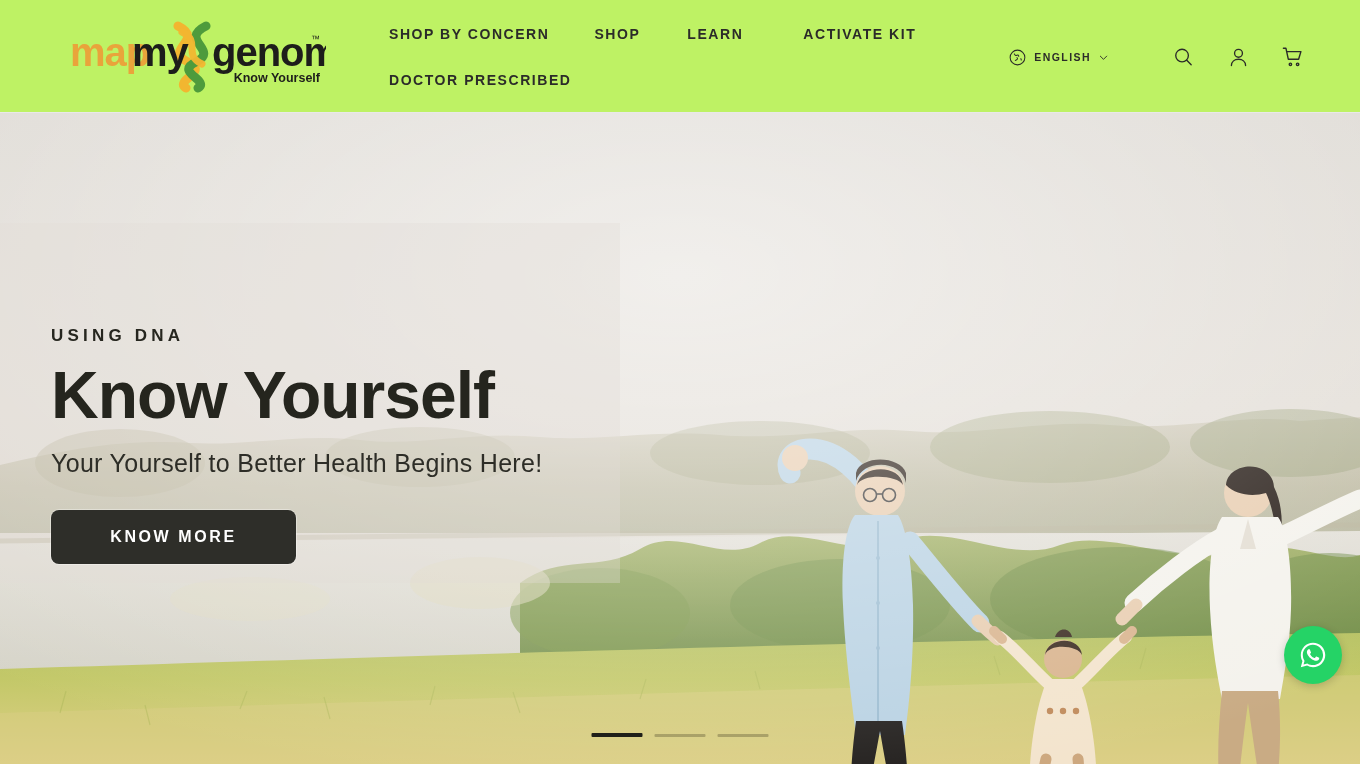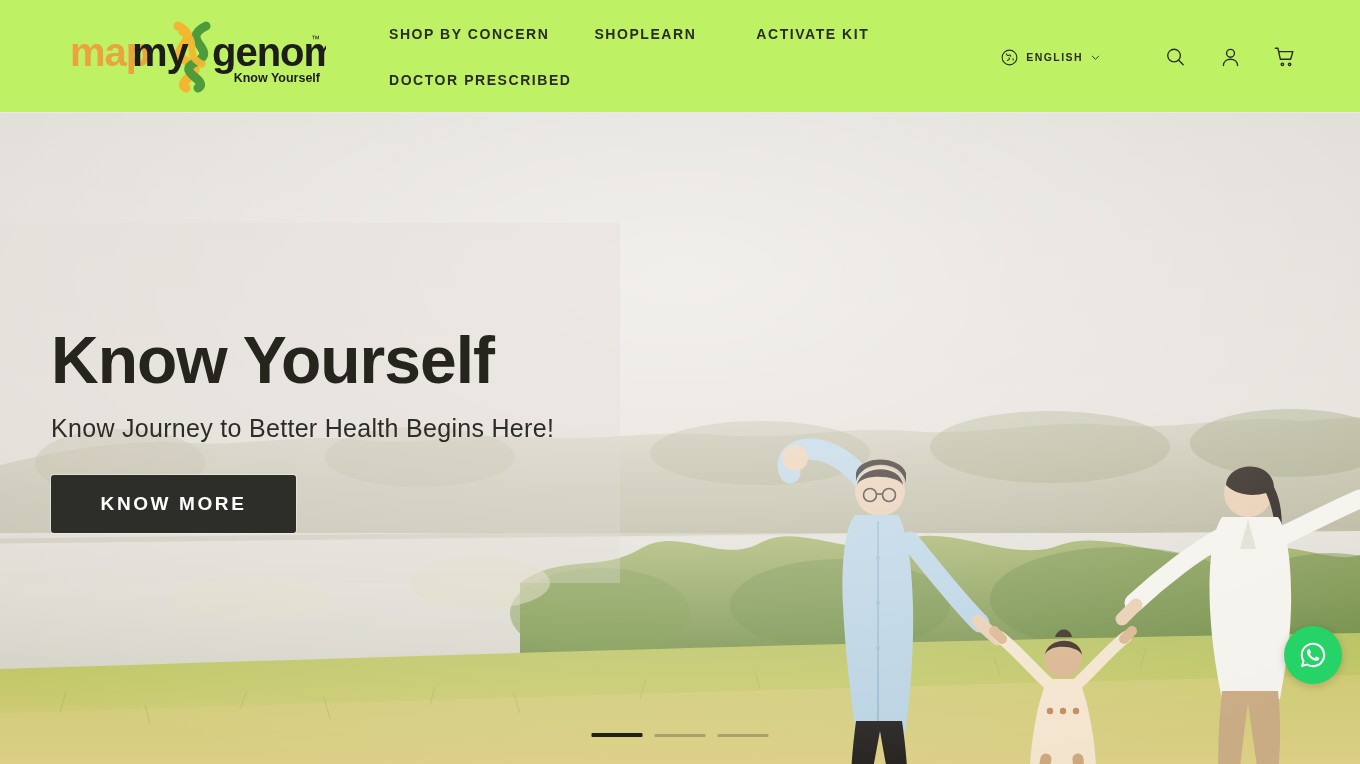--- a/index.html
+++ b/index.html
@@ -44,26 +44,26 @@
     color: #2b2b29;
     text-transform: uppercase;
     text-decoration: none;
     line-height: 28px;
     white-space: nowrap;
     cursor: pointer;
   }
   .nav-row1 { display: flex; width: 100%; align-items: center; }
   .nav-row2 { display: flex; width: 100%; align-items: center; margin-top: 18px; }
   .nav-gap-1 { margin-right: 45px; }
-  .nav-gap-2 { }
+  .nav-gap-2 { margin-right: 47px; }
   .nav-gap-3 { margin-right: 60px; }
 
   .header-right {
     position: absolute;
-    right: 60px; top: 42px;
+    right: 52px; top: 42px;
     display: flex;
     align-items: center;
     gap: 3px;
   }
   .lang-switch {
     display: flex; align-items: center; gap: 7px;
     cursor: pointer;
     margin-right: 34px;
   }
   .lang-label {
@@ -117,29 +117,29 @@
     font-size: 25px;
     font-weight: 400;
     letter-spacing: 0.3px;
     color: #2d2d27;
     margin-bottom: 32px;
   }
   .cta {
     display: inline-block;
     background: #2e2e29;
     color: #ffffff;
-    font-size: 19px;
+    font-size: 16px;
     font-weight: bold;
     letter-spacing: 2.6px;
     text-transform: uppercase;
     text-align: center;
     padding: 18px 0;
     width: 245px;
     border: none;
-    border-radius: 3px;
+    border-radius: 8px;
     cursor: pointer;
     box-shadow: 0 0 0 1px rgba(255,255,255,0.35);
   }
 
   
   .slider-nav {
     position: absolute;
     left: 50%;
     transform: translateX(-50%);
     bottom: 27px;
@@ -407,22 +407,23 @@
         <ellipse cx="1228" cy="690" rx="9" ry="6" fill="#e0c3a4"></ellipse>
         <ellipse cx="1268" cy="688" rx="9" ry="6" fill="#e0c3a4"></ellipse>
       </g>
 
       <rect x="0" y="0" width="1360" height="651" fill="url(#haze)"></rect>
       <rect x="0" y="110" width="620" height="360" fill="#e2ded8" opacity="0.35"></rect>
     </svg>
   </div>
 
   <div class="hero-content">
+    <div class="eyebrow">USING DNA</div>
     <h1 class="hero-title">Know Yourself</h1>
-    <p class="hero-sub">Know Journey to Better Health Begins Here!</p>
+    <p class="hero-sub">Your Yourself to Better Health Begins Here!</p>
     <button class="cta">KNOW MORE</button>
   </div>
 
   <div class="slider-nav">
     <button class="slider-bar active"></button>
     <button class="slider-bar"></button>
     <button class="slider-bar"></button>
   </div>
 
   <div class="whatsapp-fab">

